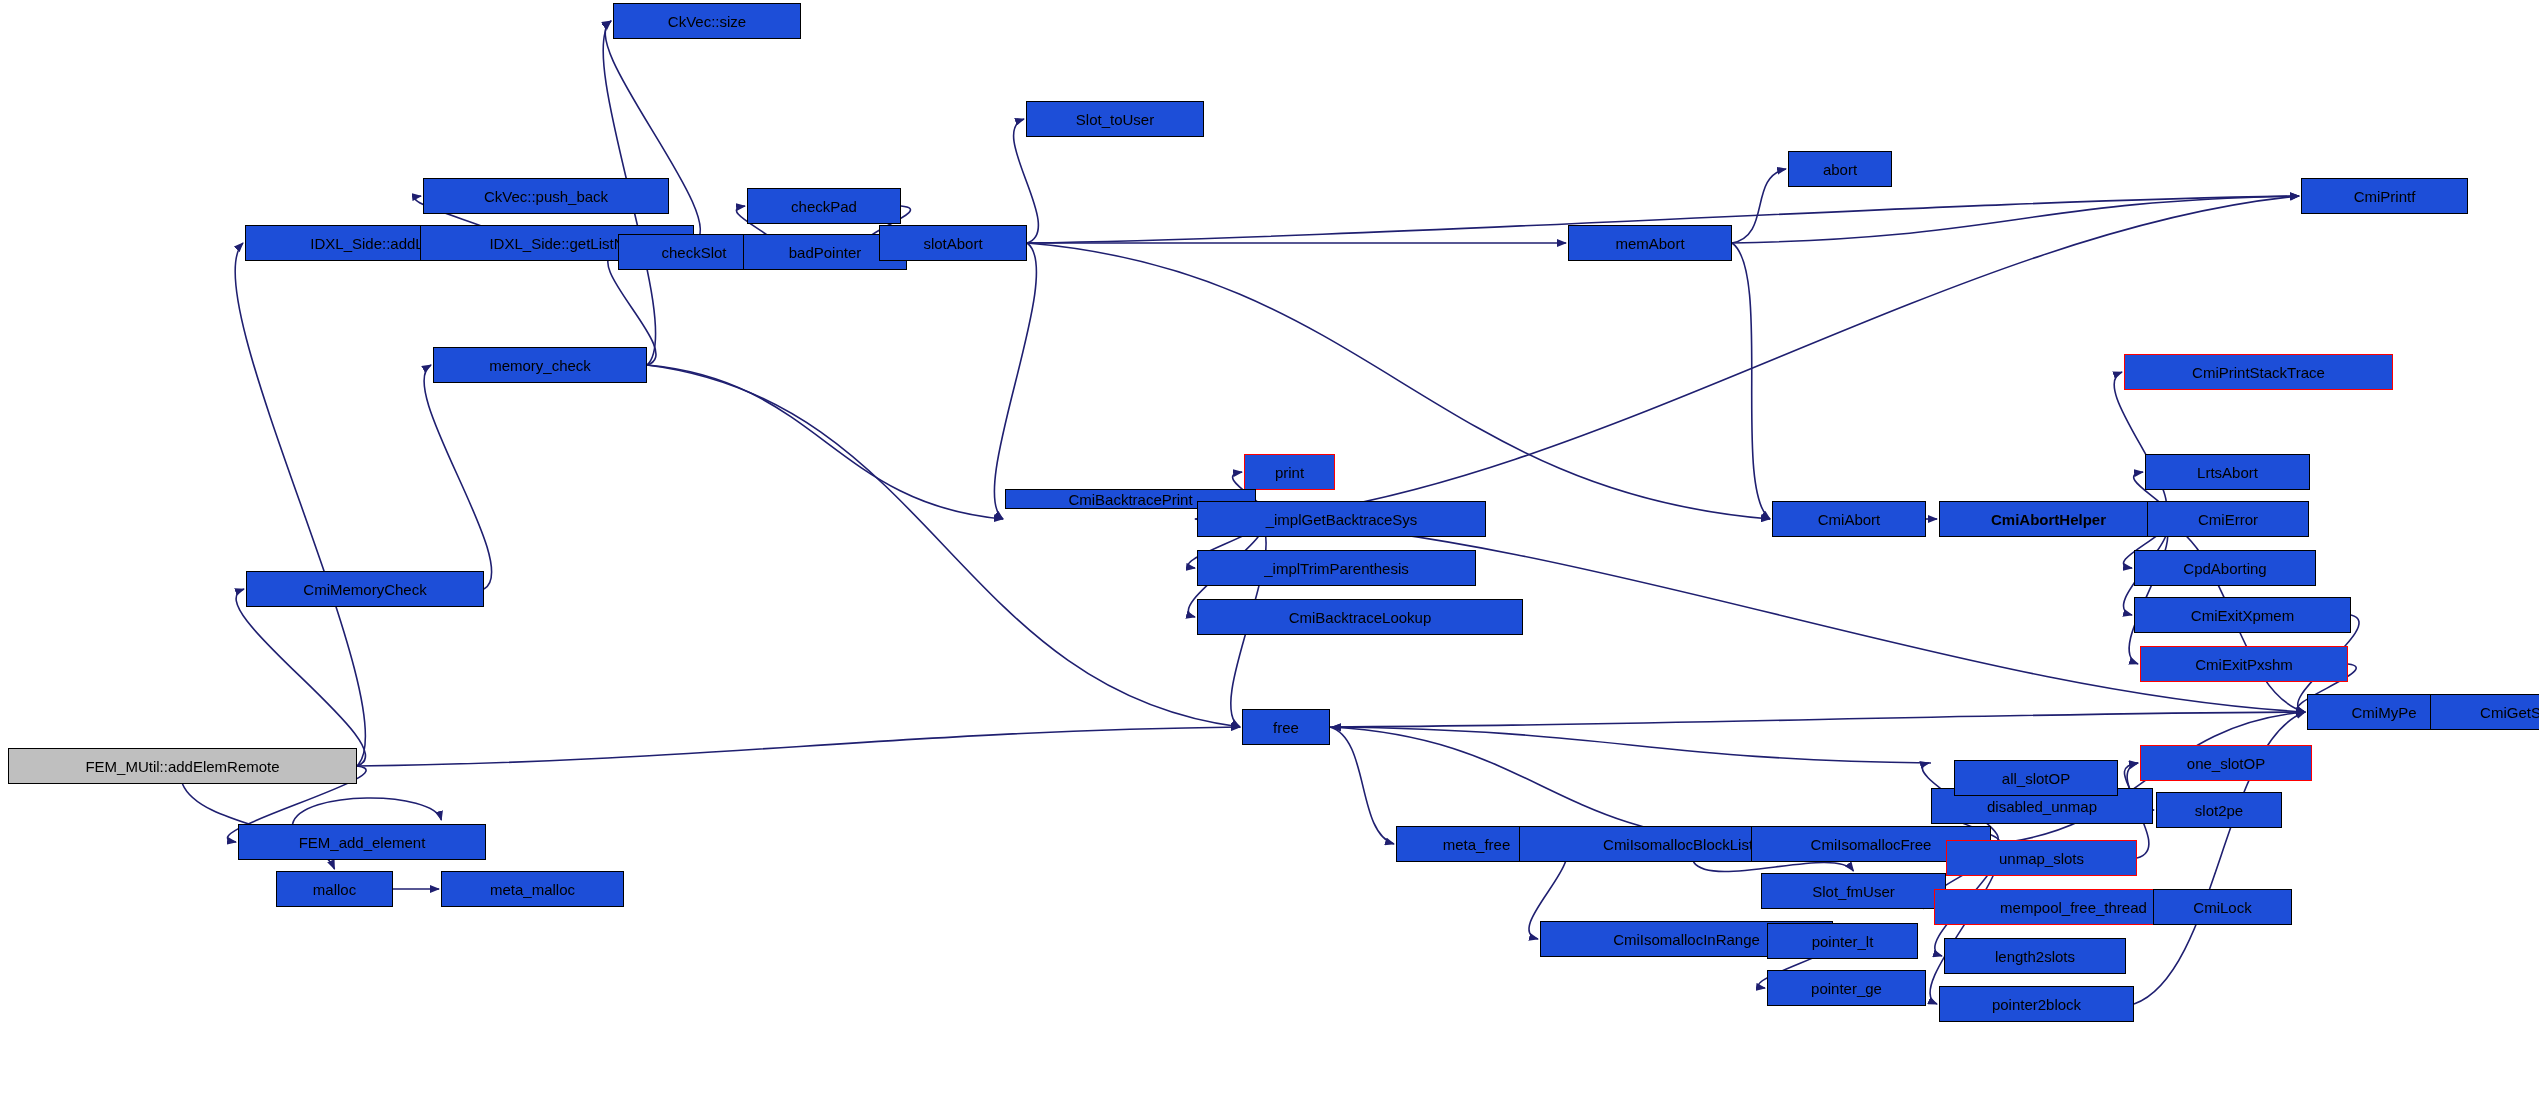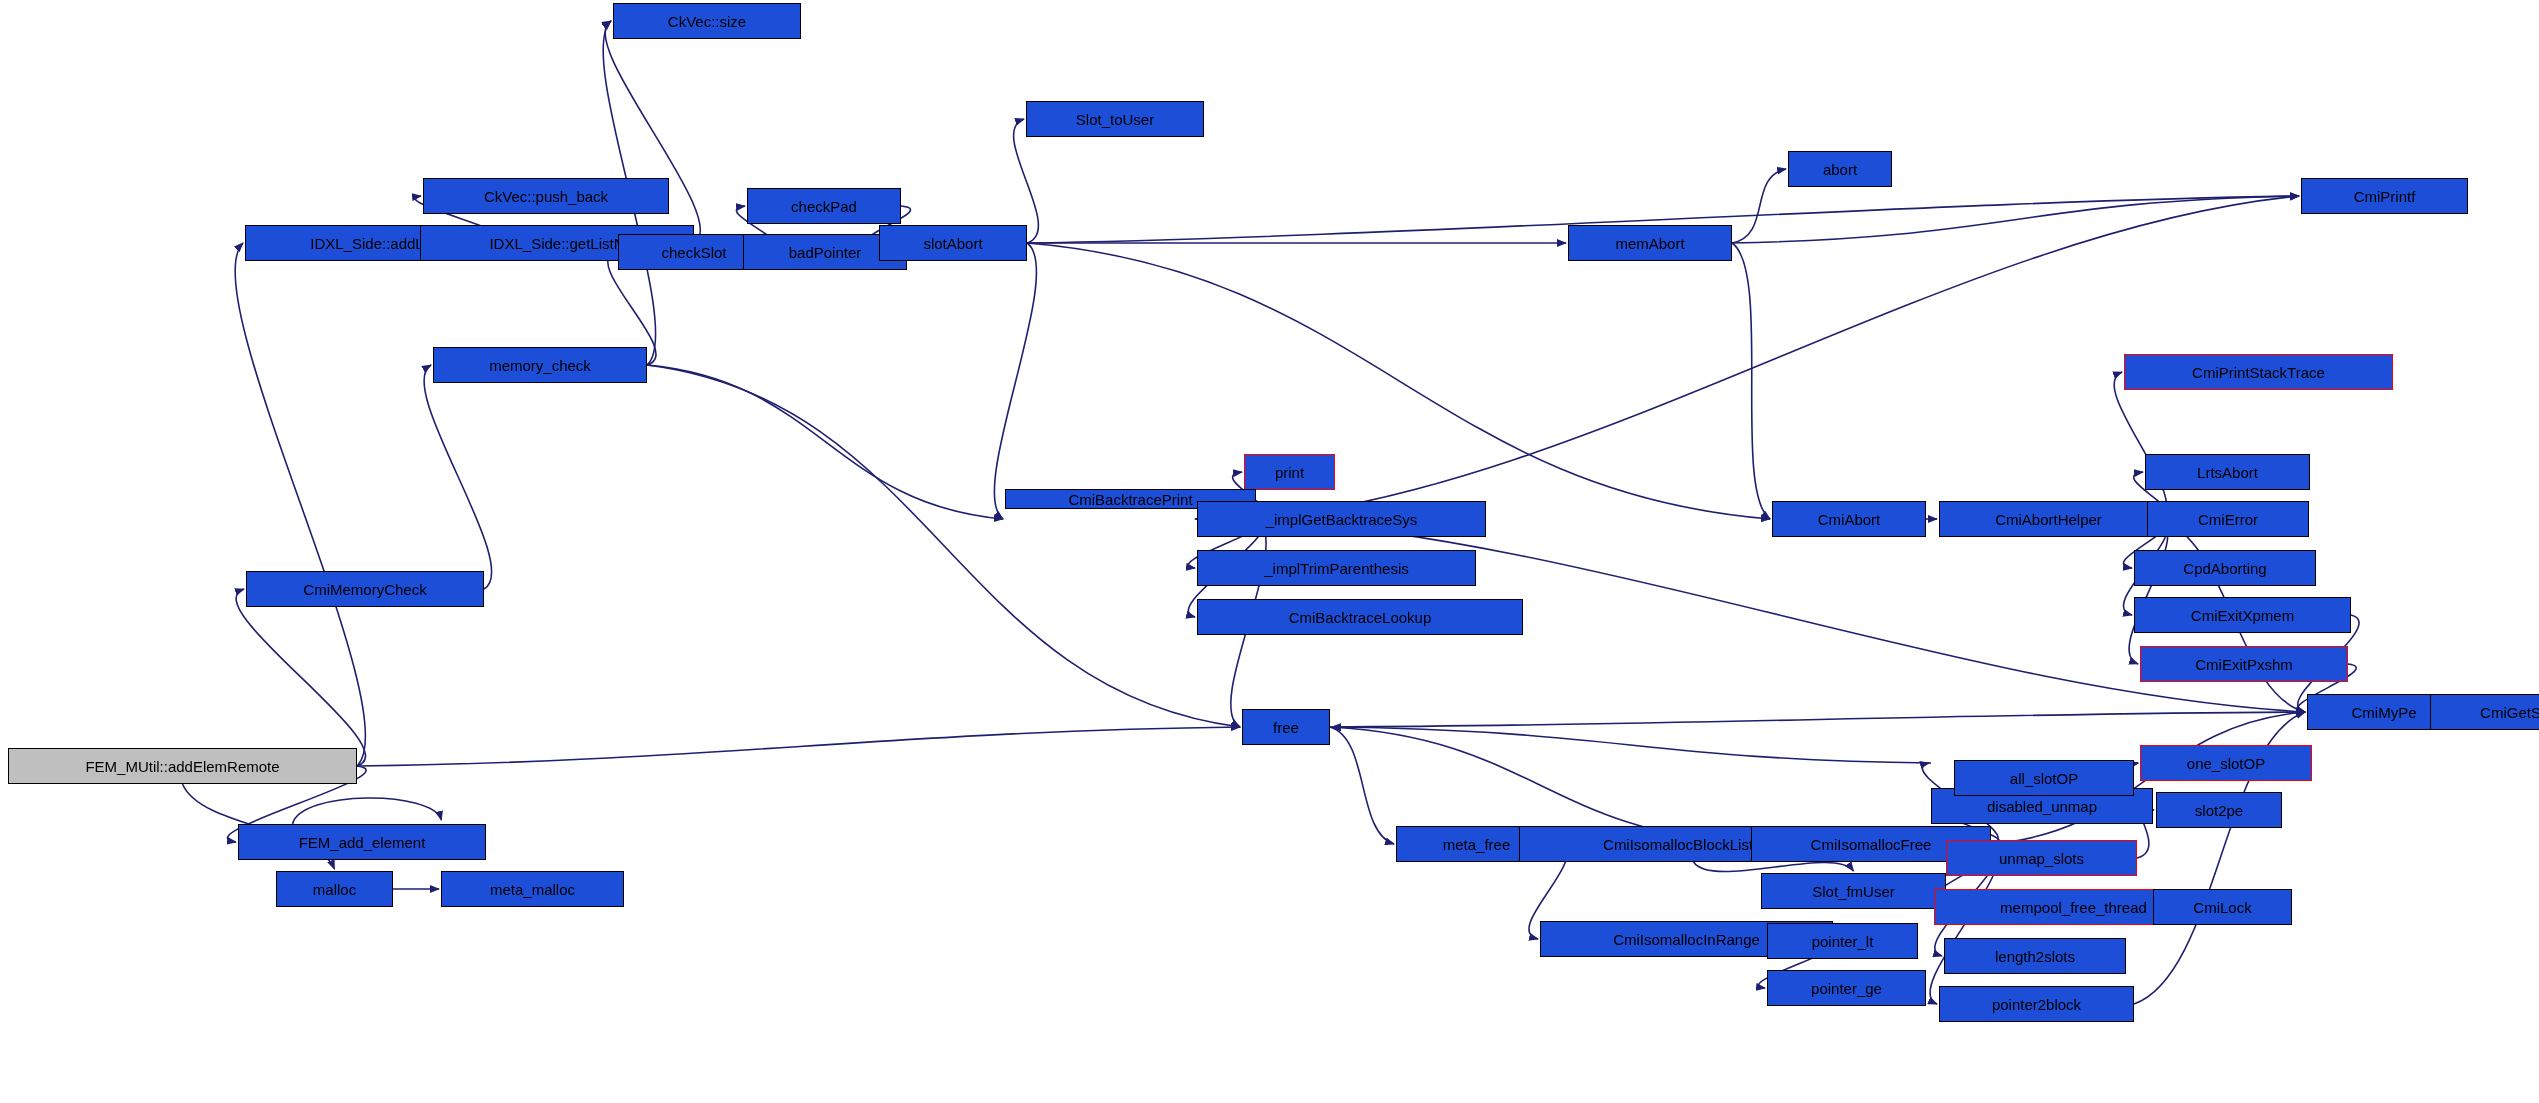--- a/index.html
+++ b/index.html
@@ -157,21 +157,21 @@
       </div>
       <div class="node" style="left: 1005px; top: 489px; width: 251px; height: 20px;">
         <span>CmiBacktracePrint</span>
       </div>
       <div class="node" style="left: 1197px; top: 501px; width: 289px; height: 36px;">
         <span>_implGetBacktraceSys</span>
       </div>
       <div class="node" style="left: 1772px; top: 501px; width: 154px; height: 36px;">
         <span>CmiAbort</span>
       </div>
-      <div class="node" style="left: 1939px; top: 501px; width: 219px; height: 36px;">
+      <div class="node" style="left: 1939px; top: 501px; width: 219px; height: 36px; font-weight: bold;">
         <span>CmiAbortHelper</span>
       </div>
       <div class="node" style="left: 2147px; top: 501px; width: 162px; height: 36px;">
         <span>CmiError</span>
       </div>
       <div class="node" style="left: 1197px; top: 550px; width: 279px; height: 36px;">
         <span>_implTrimParenthesis</span>
       </div>
       <div class="node" style="left: 2134px; top: 550px; width: 182px; height: 36px;">
         <span>CpdAborting</span>
@@ -199,21 +199,21 @@
       </div>
       <div class="node current" style="left: 8px; top: 748px; width: 349px; height: 36px;">
         <span>FEM_MUtil::addElemRemote</span>
       </div>
       <div class="node" style="left: 1931px; top: 788px; width: 222px; height: 36px;">
         <span>disabled_unmap</span>
       </div>
       <div class="node red" style="left: 2140px; top: 745px; width: 172px; height: 36px;">
         <span>one_slotOP</span>
       </div>
-      <div class="node" style="left: 1954px; top: 760px; width: 180px; height: 36px; align-items: center;">
+      <div class="node" style="left: 1954px; top: 760px; width: 164px; height: 36px; align-items: center;">
         <span>all_slotOP</span>
       </div>
       <div class="node" style="left: 2156px; top: 792px; width: 126px; height: 36px;">
         <span>slot2pe</span>
       </div>
       <div class="node" style="left: 238px; top: 824px; width: 248px; height: 36px;">
         <span>FEM_add_element</span>
       </div>
       <div class="node" style="left: 1396px; top: 826px; width: 161px; height: 36px;">
         <span>meta_free</span>

